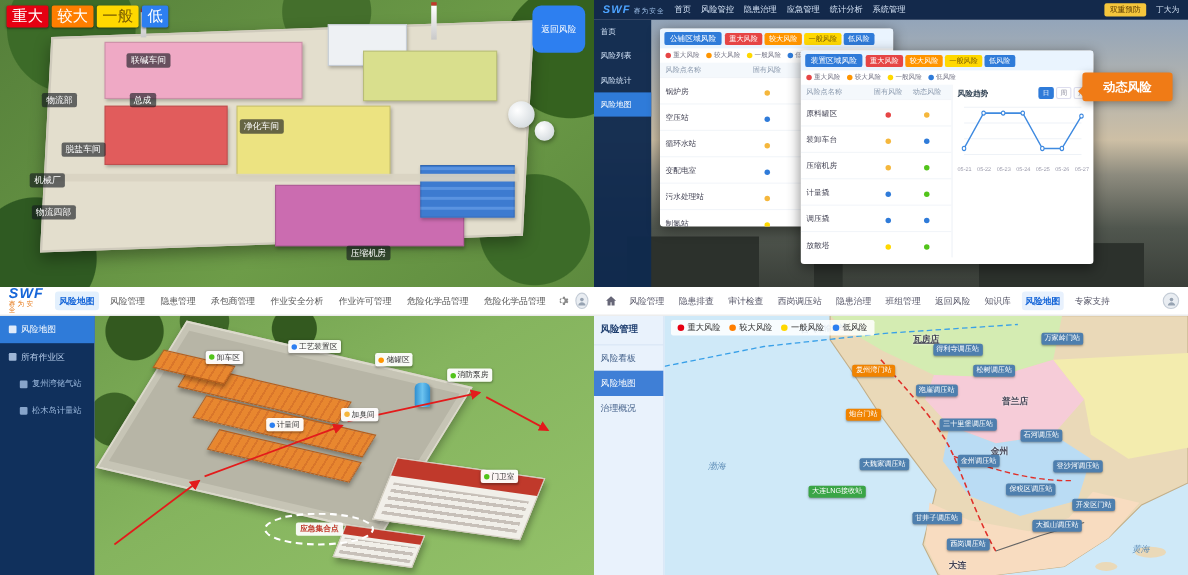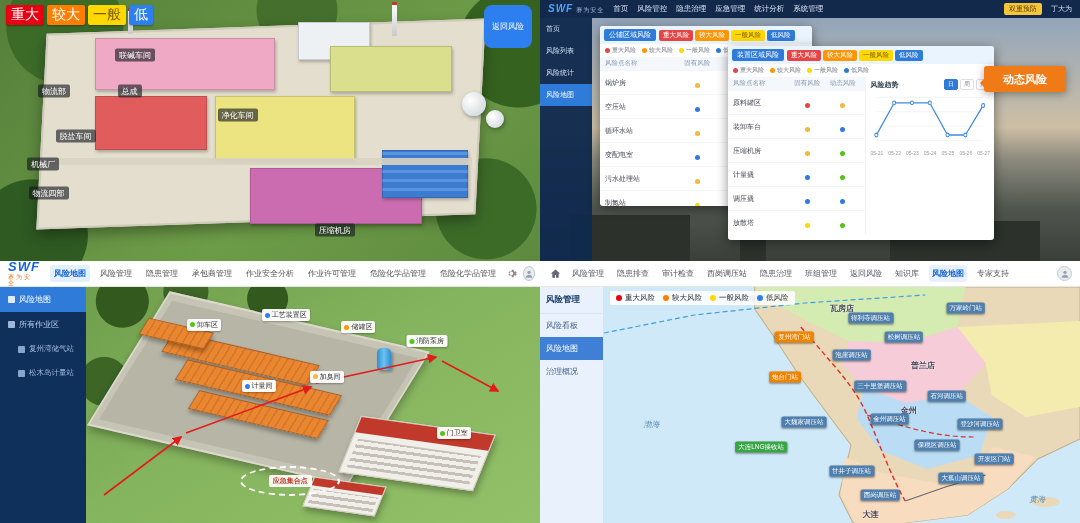--- a/index.html
+++ b/index.html
@@ -614,21 +614,21 @@
         <span class="q4-station" style="left: 72%; top: 46%; background: rgb(78, 127, 174);">石河调压站</span>
         <span class="q4-station" style="left: 42%; top: 57%; background: rgb(78, 127, 174);">大魏家调压站</span>
         <span class="q4-station" style="left: 60%; top: 56%; background: rgb(78, 127, 174);">金州调压站</span>
         <span class="q4-station" style="left: 79%; top: 58%; background: rgb(78, 127, 174);">登沙河调压站</span>
         <span class="q4-station" style="left: 33%; top: 68%; background: rgb(58, 165, 70);">大连LNG接收站</span>
         <span class="q4-station" style="left: 70%; top: 67%; background: rgb(78, 127, 174);">保税区调压站</span>
         <span class="q4-station" style="left: 82%; top: 73%; background: rgb(78, 127, 174);">开发区门站</span>
         <span class="q4-station" style="left: 75%; top: 81%; background: rgb(78, 127, 174);">大孤山调压站</span>
         <span class="q4-station" style="left: 52%; top: 78%; background: rgb(78, 127, 174);">甘井子调压站</span>
         <span class="q4-station" style="left: 58%; top: 88%; background: rgb(78, 127, 174);">西岗调压站</span>
-        <span class="q4-city" style="left: 50%; top: 9%;">瓦房店</span>
+        <span class="q4-city" style="left: 50%; top: 9%; text-decoration: underline;">瓦房店</span>
         <span class="q4-city" style="left: 67%; top: 33%;">普兰店</span>
         <span class="q4-city" style="left: 64%; top: 52%;">金州</span>
         <span class="q4-city" style="left: 56%; top: 96%;">大连</span>
         <span class="q4-sea" style="left: 10%; top: 58%;">渤海</span>
         <span class="q4-sea" style="left: 91%; top: 90%;">黄海</span>
       </div>
   </section>
 
 </div>
 

